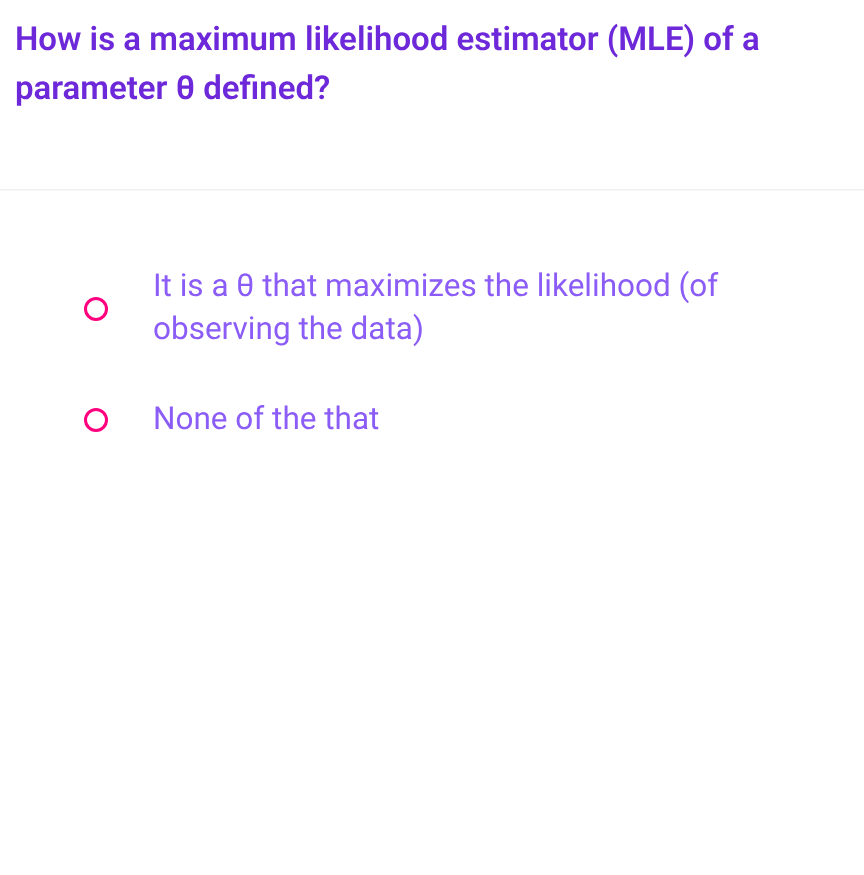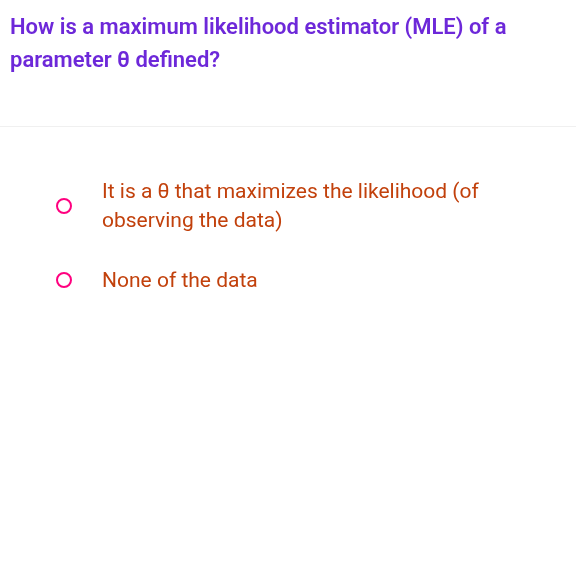--- a/index.html
+++ b/index.html
@@ -45,21 +45,21 @@
       border: 2px solid #ff007f;
       border-radius: 50%;
       background: #ffffff;
       cursor: pointer;
       display: inline-block;
     }
     .option-label {
       font-size: 21px;
       font-weight: 400;
       line-height: 1.4;
-      color: #c2410c;
+      color: #8b5cf6;
     }
   </style>
 </head>
 <body>
 
 <div class="question-block">
   <div class="question-text">How is a maximum likelihood estimator (MLE) of a parameter θ defined?</div>
 </div>
 
 <div class="divider"></div>
@@ -68,16 +68,16 @@
 
   <div class="option-row">
     <span class="radio"></span>
     <span class="option-label">It is a θ that maximizes the likelihood (of observing the data)</span>
   </div>
 
 
 
   <div class="option-row">
     <span class="radio"></span>
-    <span class="option-label">None of the data</span>
+    <span class="option-label">None of the that</span>
   </div>
 
 </div>
 
 </body></html>

